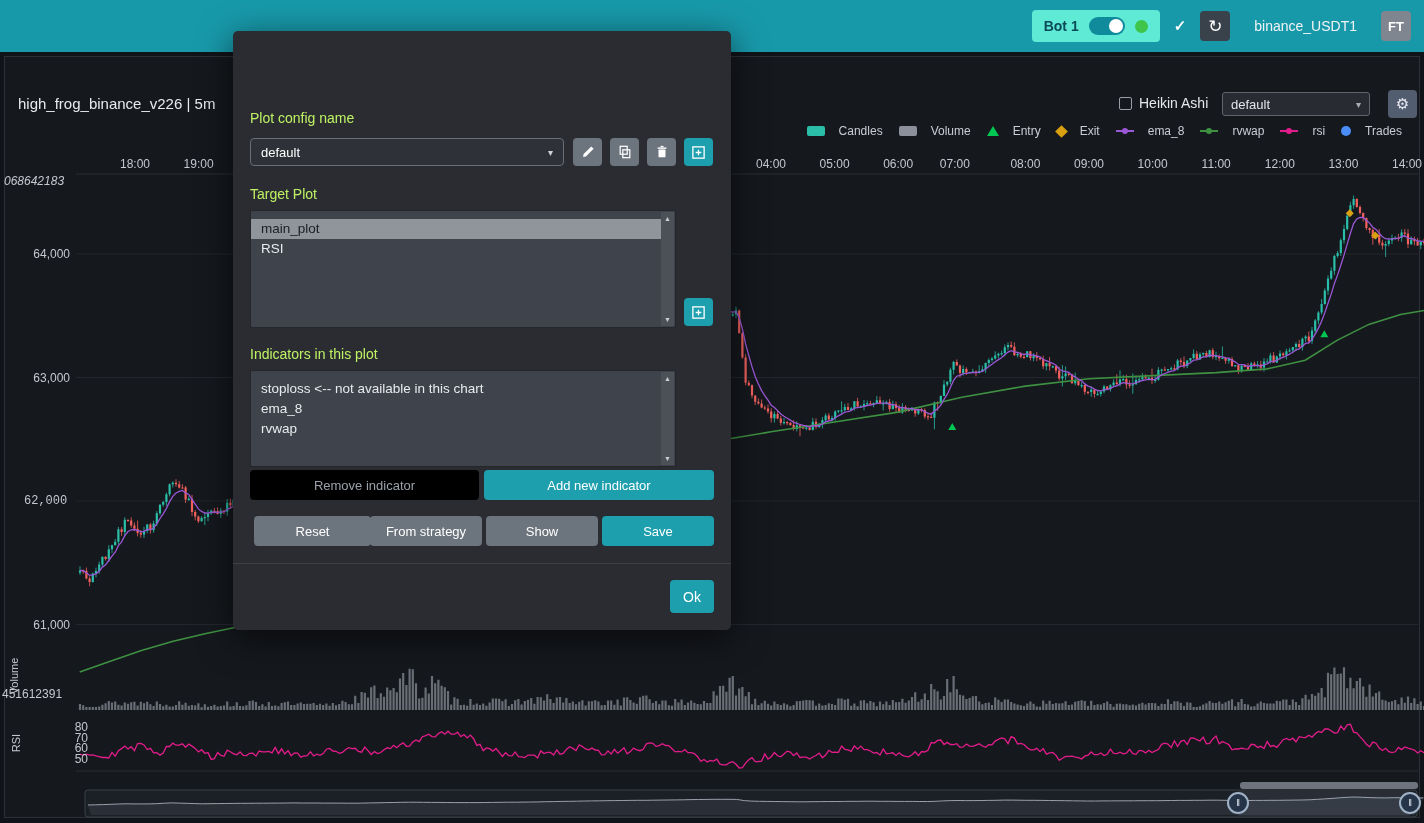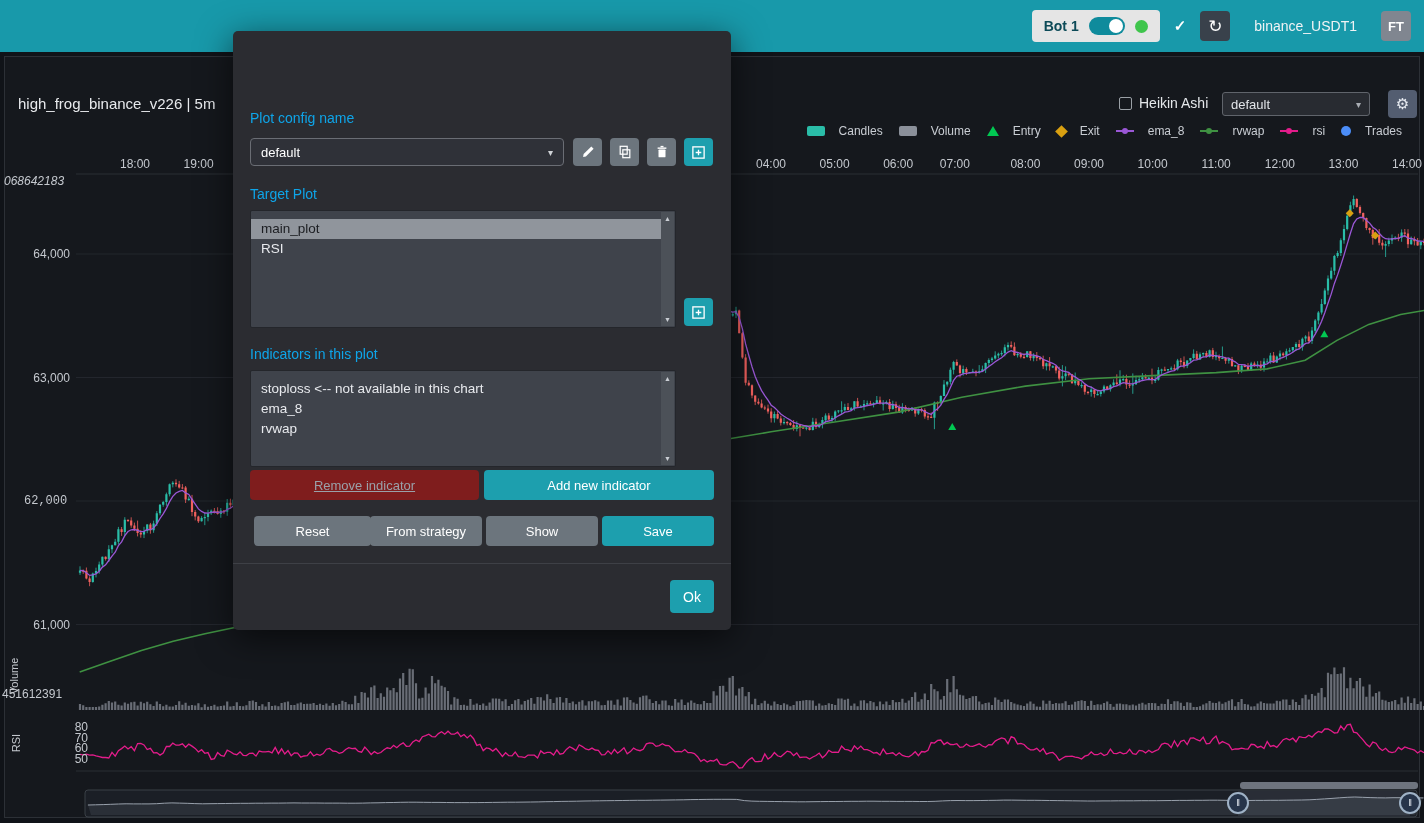--- a/index.html
+++ b/index.html
@@ -2,21 +2,21 @@
 <html><head>
 <meta charset="utf-8">
 <style>
   *{margin:0;padding:0;box-sizing:border-box;}
   html,body{width:1424px;height:823px;overflow:hidden;}
   body{position:relative;background:#101318;font-family:"Liberation Sans",sans-serif;color:#e6e8eb;}
 
   
   .navbar{position:absolute;left:0;top:0;width:1424px;height:52px;background:#1899aa;
     display:flex;align-items:center;justify-content:flex-end;gap:14px;padding-right:13px;z-index:20;}
-  .bot-pill{height:32px;background:#e5e5e5;border-radius:4px;display:flex;align-items:center;gap:10px;
+  .bot-pill{height:32px;background:#5eead4;border-radius:4px;display:flex;align-items:center;gap:10px;
     padding:0 12px;color:#0c4a57;font-size:14px;font-weight:bold;cursor:pointer;}
   .toggle{width:36px;height:18px;background:#0f8b9c;border-radius:9px;position:relative;}
   .toggle .knob{position:absolute;right:2px;top:2px;width:14px;height:14px;border-radius:50%;background:#fff;}
   .online-dot{width:13px;height:13px;border-radius:50%;background:#3fc54c;}
   .check-icon{color:#fff;font-size:15px;font-weight:bold;}
   .nav-btn{width:30px;height:30px;border-radius:4px;background:#39414b;color:#fff;border:none;
     display:flex;align-items:center;justify-content:center;font-size:17px;cursor:pointer;font-family:inherit;}
   .instance{color:#f0f3f5;font-size:14px;margin:0 10px;}
   .avatar{width:30px;height:30px;border-radius:4px;background:#808690;color:#fff;display:flex;
     align-items:center;justify-content:center;font-size:13px;font-weight:bold;cursor:pointer;}
@@ -50,21 +50,21 @@
   .hscrollbar{position:absolute;left:1240px;top:782px;width:178px;height:7px;background:#6e747e;
     border-radius:3px;z-index:4;cursor:pointer;}
 
   
   .modal{position:absolute;left:233px;top:31px;width:498px;height:599px;background:#2b2c31;border-radius:5px;
     box-shadow:0 8px 35px rgba(0,0,0,.6);z-index:50;}
   .modal-header{height:57px;background:#232428;border-bottom:1px solid #1b1c1f;border-radius:5px 5px 0 0;
     display:flex;align-items:center;justify-content:space-between;padding:0 20px;}
   .modal-title{font-size:18px;color:#fff;}
   .modal-close{background:none;border:none;color:#9aa0a6;font-size:26px;line-height:1;cursor:pointer;font-family:inherit;}
-  .m-label{position:absolute;left:17px;font-size:14px;color:#0ea5e9;}
+  .m-label{position:absolute;left:17px;font-size:14px;color:#bef264;}
   .m-select{position:absolute;left:17px;top:107px;width:314px;height:28px;background:#2f3138;
     border:1px solid #6a6d74;border-radius:4px;display:flex;align-items:center;justify-content:space-between;
     padding:0 10px;font-size:13px;color:#fff;cursor:pointer;}
   .m-select .chev{font-size:10px;color:#cfd2d6;}
   .icon-btn{position:absolute;top:107px;width:29px;height:28px;border:none;border-radius:4px;cursor:pointer;
     display:flex;align-items:center;justify-content:center;}
   .icon-btn.grey{background:#6c757d;}
   .icon-btn.teal{background:#1d9fae;}
   .listbox{position:absolute;left:17px;width:426px;background:#3f434b;border:1px solid #24262b;
     border-radius:2px;padding-top:8px;}
@@ -72,21 +72,21 @@
   .lb-row{height:20px;line-height:20px;padding-left:10px;font-size:13.5px;color:#e8eaee;cursor:pointer;
     white-space:nowrap;overflow:hidden;}
   .lb-row.selected{background:#90959c;color:#1c1e22;}
   .sb{position:absolute;right:1px;top:1px;bottom:1px;width:13px;background:#4c5158;display:flex;
     flex-direction:column;justify-content:space-between;align-items:center;padding:3px 0;font-size:7px;
     color:#caced4;cursor:pointer;}
   .m-btn{position:absolute;border:none;border-radius:4px;font-size:13px;color:#fff;cursor:pointer;
     font-family:inherit;height:30px;}
   .m-btn.grey{background:#6c757d;}
   .m-btn.teal{background:#1d9fae;}
-  .m-btn.disabled{background:#7f1d1d;color:#9aa1a9;text-decoration:underline;}
+  .m-btn.disabled{background:#000000;color:#9aa1a9;}
   .m-divider{position:absolute;left:0;right:0;top:532px;border-top:1px solid #3e4046;}
   .ok-btn{position:absolute;left:437px;top:549px;width:44px;height:33px;background:#1d9fae;border:none;
     border-radius:4px;color:#fff;font-size:14px;cursor:pointer;font-family:inherit;}
 </style>
 </head>
 <body>
 
 <div class="chart-panel"></div>
 
 <svg id="chart-svg" viewBox="0 0 1424 823">

